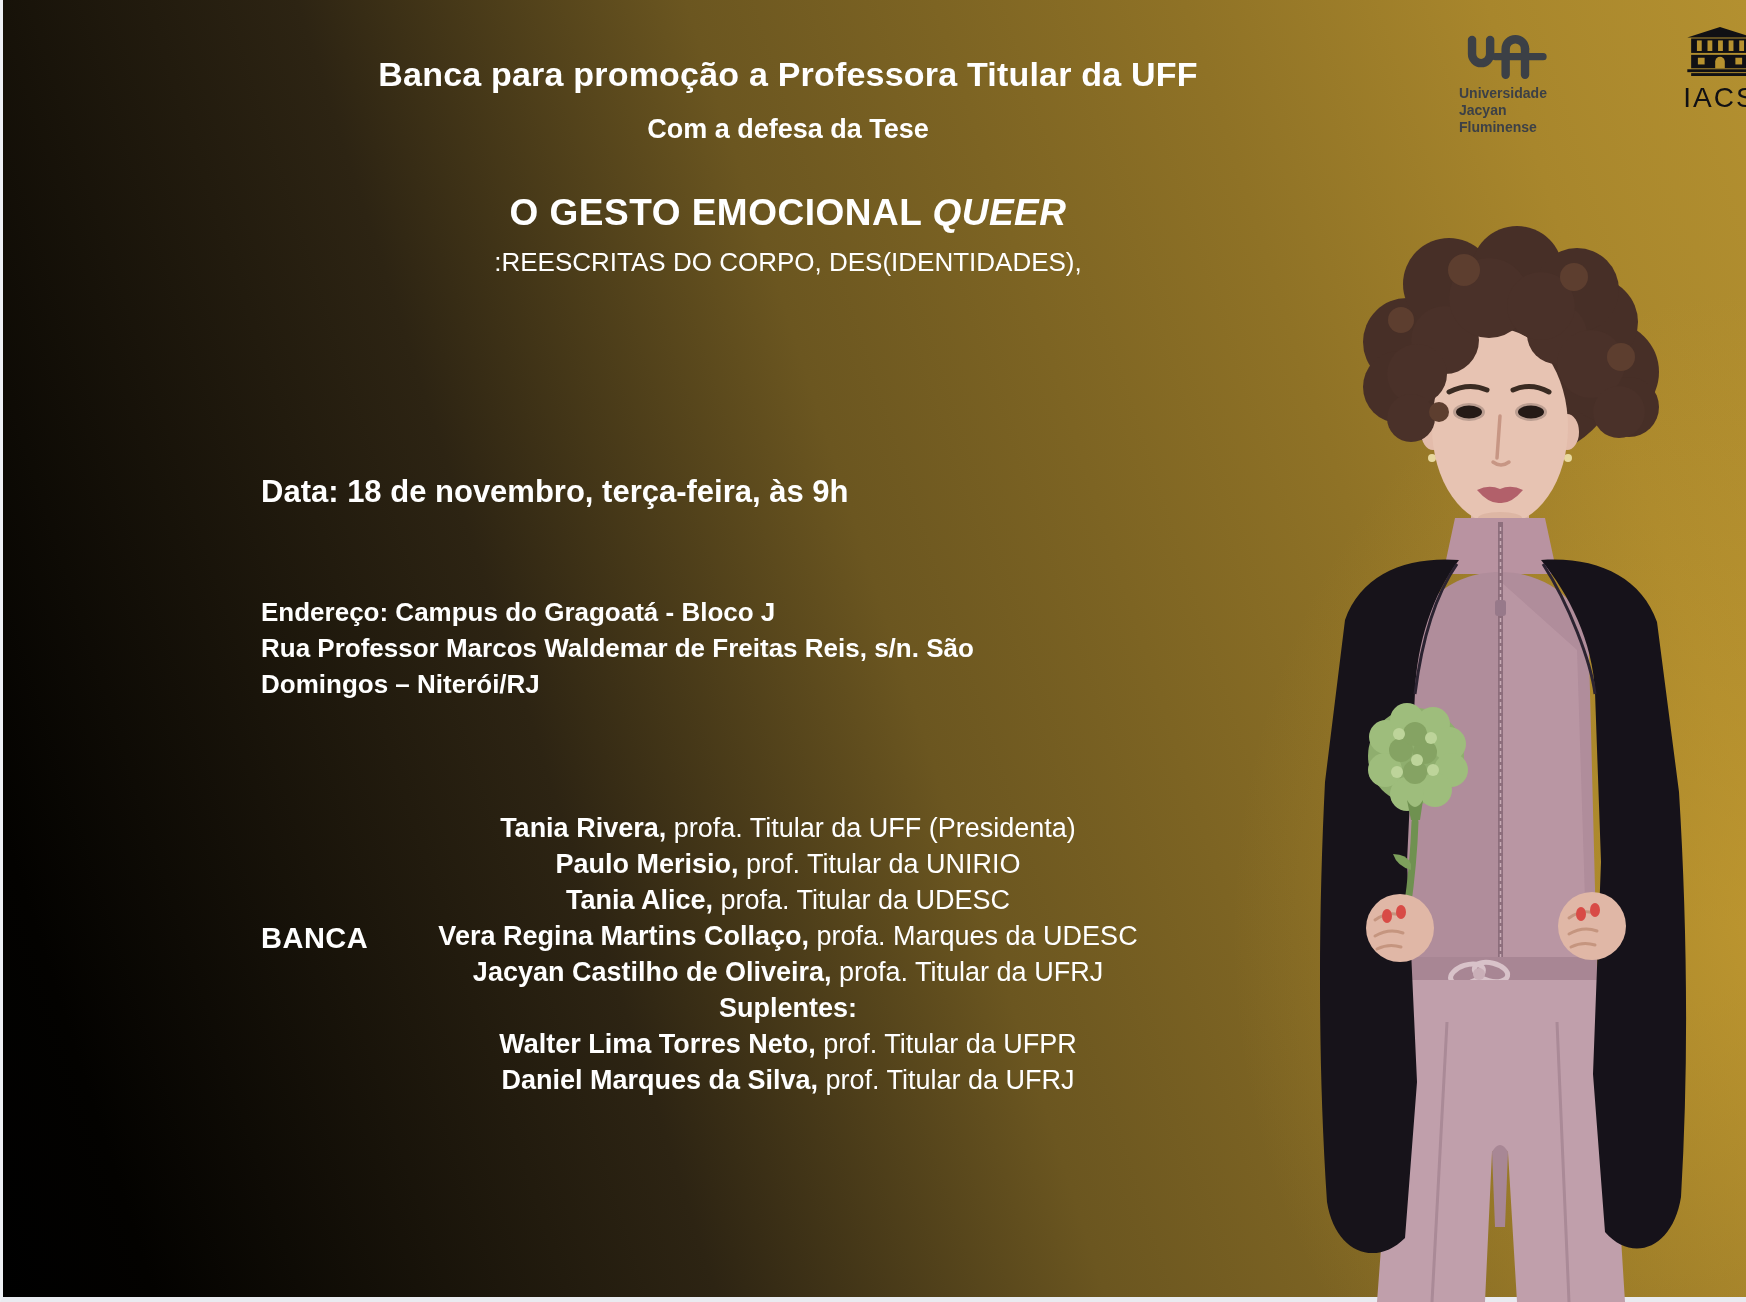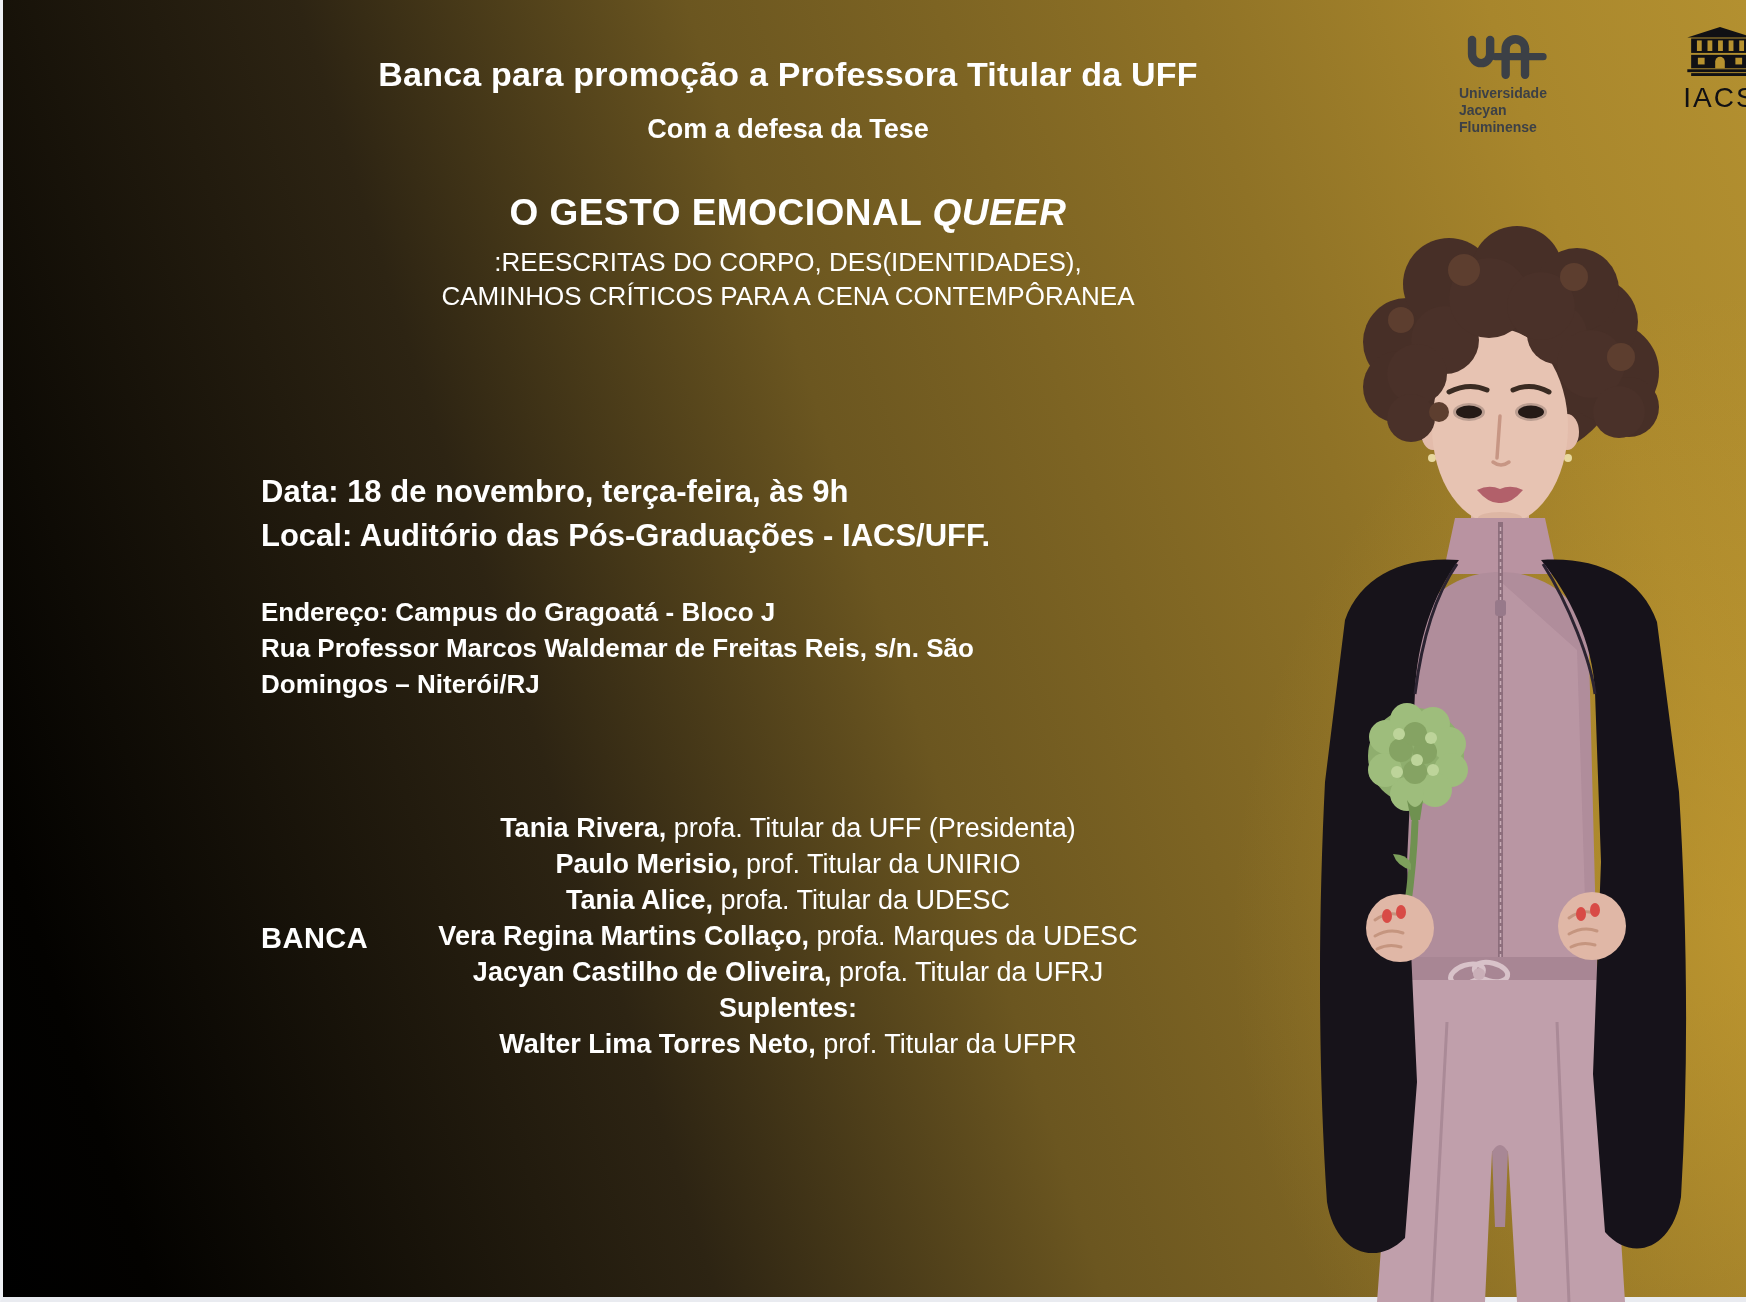--- a/index.html
+++ b/index.html
@@ -50,37 +50,36 @@
 </head>
 <body>
 
 <div class="canvas">
 
   <div class="txt ctr title">Banca para promoção a Professora Titular da UFF</div>
   <div class="txt ctr subtitle">Com a defesa da Tese</div>
 
   <div class="txt ctr thesis-title"><span>O GESTO EMOCIONAL </span><span class="i">QUEER</span></div>
   <div class="txt ctr thesis-sub1">:REESCRITAS DO CORPO, DES(IDENTIDADES),</div>
-  <div class="txt ctr thesis-sub2">CAMINHOS CRÍTICOS PARA A CENA CONTEMPÔRANEA</div>
 
   <div class="txt dateline">Data: 18 de novembro, terça-feira,  às 9h</div>
-  <div class="txt locline">Local:  Auditório das Pós-Graduações  -  IACS/UFF.</div>
   <div class="txt addr1">Endereço: Campus do Gragoatá - Bloco J</div>
   <div class="txt addr2">Rua Professor Marcos Waldemar de Freitas Reis, s/n. São</div>
   <div class="txt addr3">Domingos – Niterói/RJ</div>
 
   <div class="txt banca-label">BANCA</div>
   <div class="txt banca-list">
     <div class="line"><span class="b">Tania Rivera,</span><span> profa. Titular da UFF (Presidenta)</span></div>
     <div class="line"><span class="b">Paulo Merisio,</span><span> prof. Titular da UNIRIO</span></div>
     <div class="line"><span class="b">Tania Alice,</span><span> profa. Titular da UDESC</span></div>
     <div class="line"><span class="b">Vera Regina Martins Collaço,</span><span> profa. Marques da UDESC</span></div>
     <div class="line"><span class="b">Jacyan Castilho de Oliveira,</span><span> profa. Titular da UFRJ</span></div>
     <div class="line b">Suplentes:</div>
     <div class="line"><span class="b">Walter Lima Torres Neto,</span><span> prof. Titular da UFPR</span></div>
+    <div class="line"><span class="b">Daniel Marques da Silva,</span><span> prof. Titular da UFRJ</span></div>
   </div>
 
   <div class="uff-logo">
     <svg width="84" height="52" viewBox="0 0 130 74">
       <g fill="none" stroke="#3c4046" stroke-width="13" stroke-linecap="round">
         <path d="M14,12 v22 a14,14 0 0 0 28,0 v-22"></path>
         <path d="M66,66 V26 a15,15 0 0 1 30,0"></path>
         <path d="M96,66 V26"></path>
         <path d="M50,38 H124" stroke-width="11"></path>
       </g>

